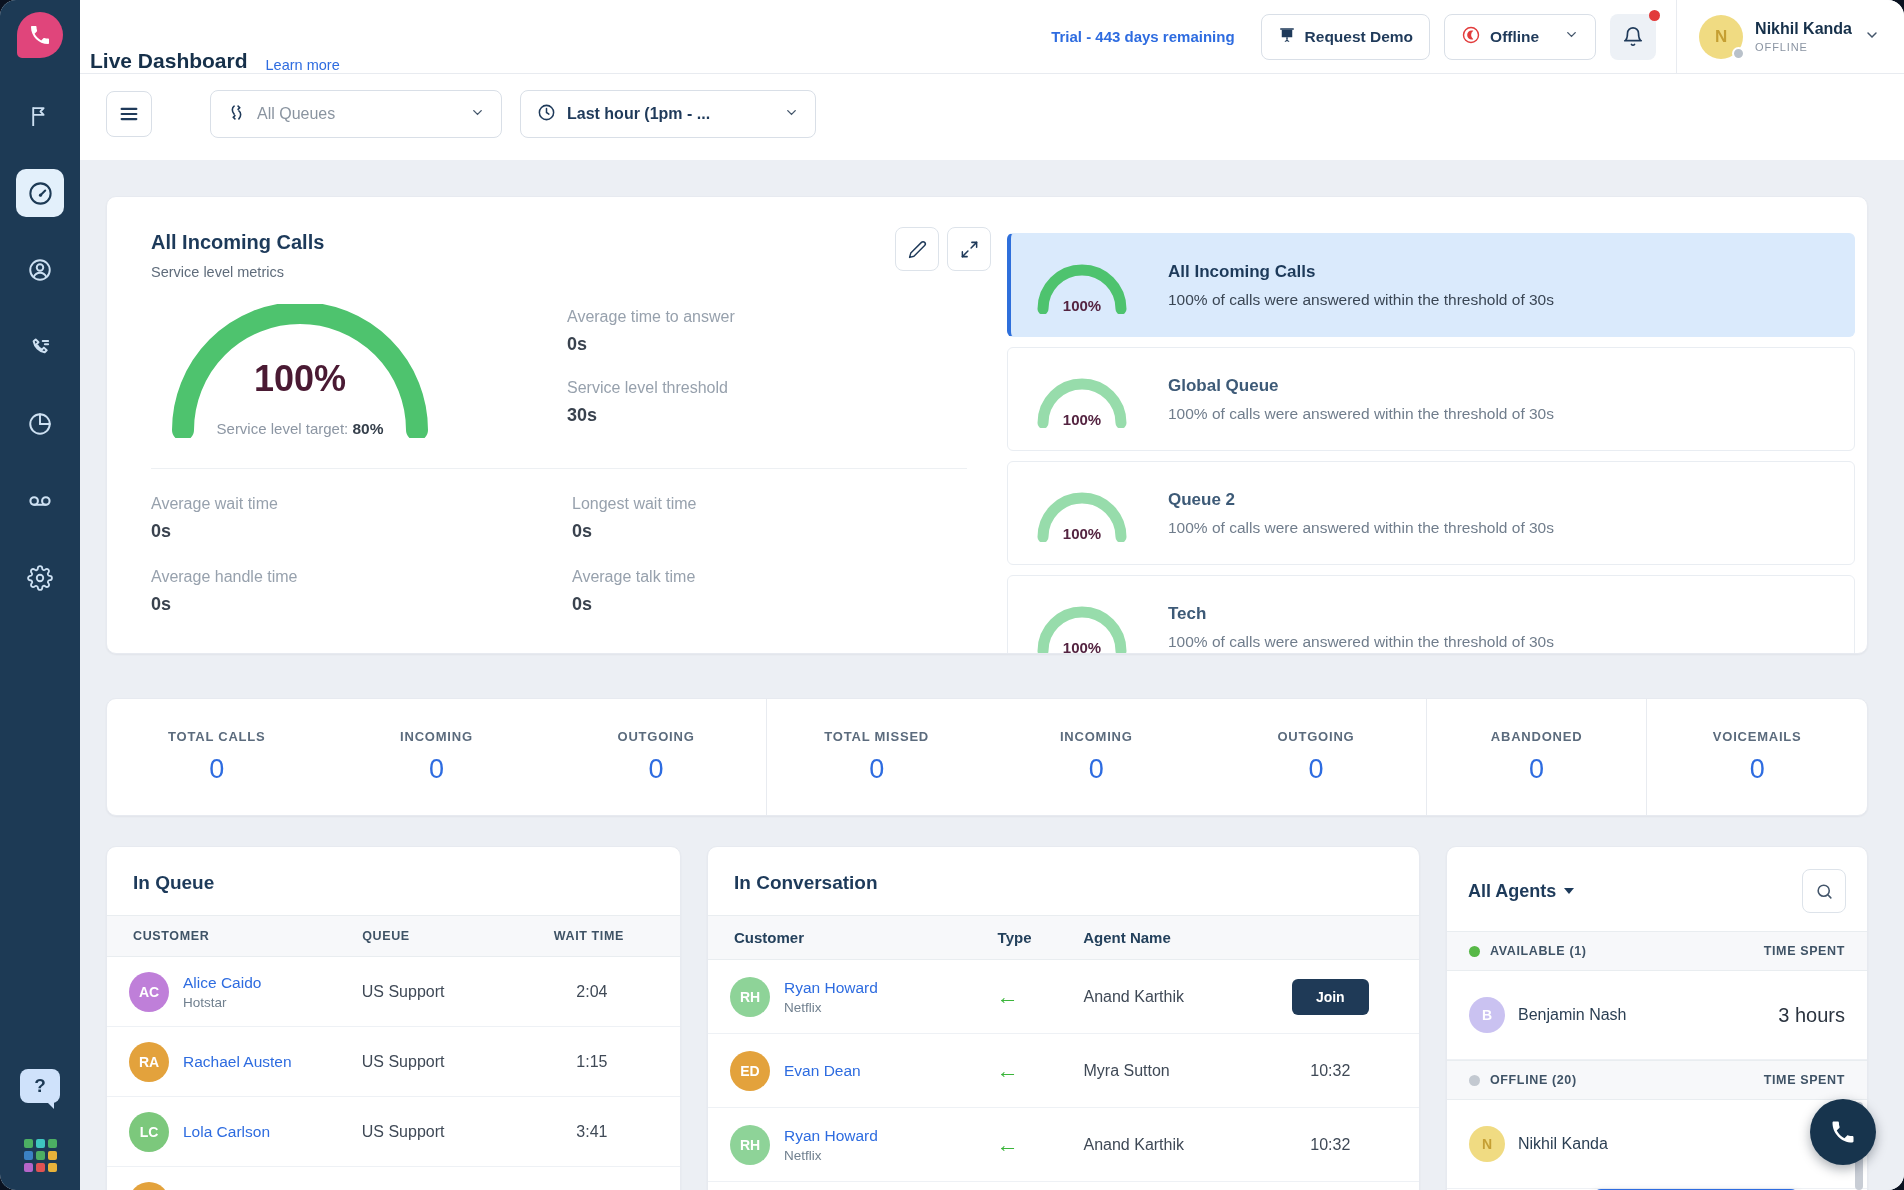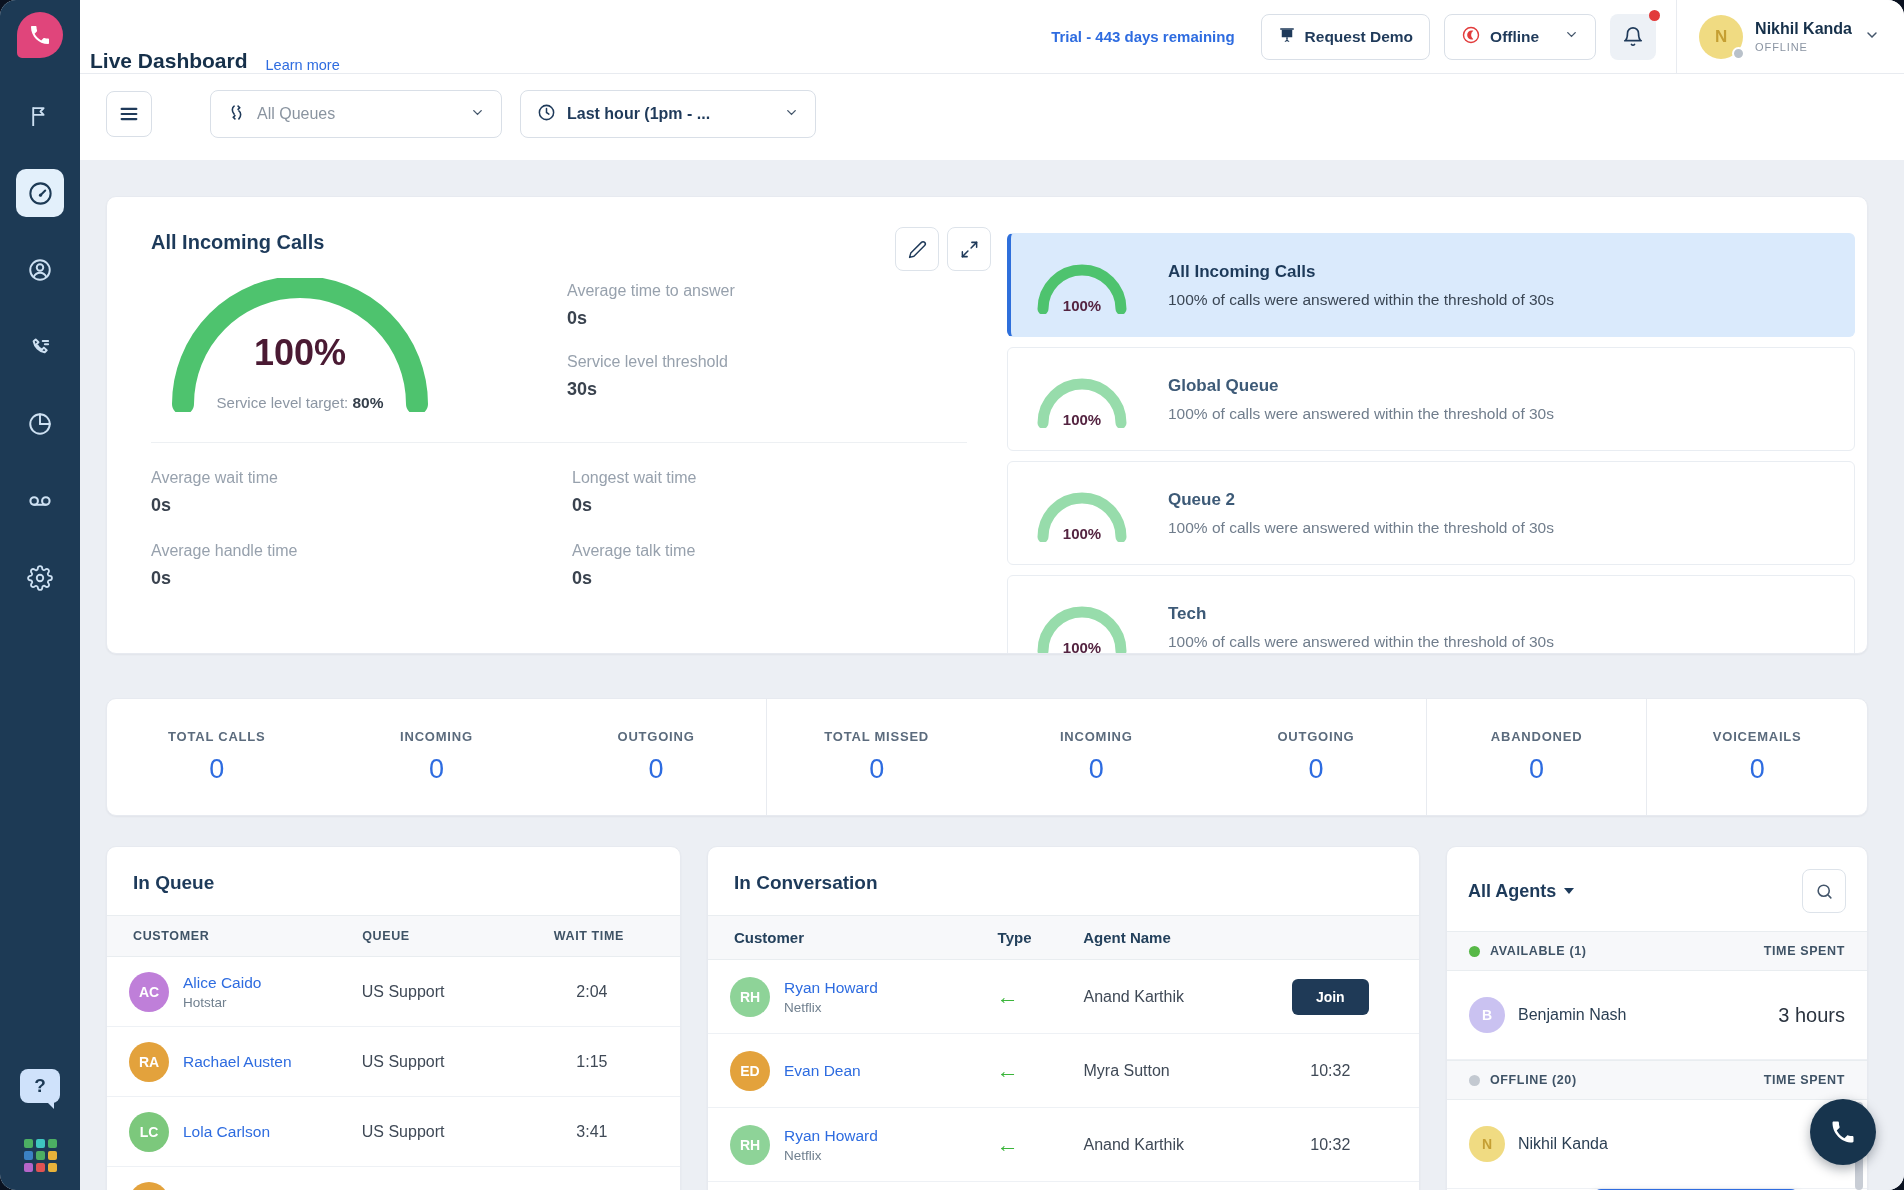--- a/index.html
+++ b/index.html
@@ -337,20 +337,21 @@
             </svg>
         </span>
       </div>
     </div>
 
     <div class="canvas">
 
       <section class="card main-card">
         <div class="card-left">
           <div class="sc-title">All Incoming Calls</div>
+          <div class="sc-sub">Service level metrics</div>
           <div class="sc-actions">
             <button class="icon-btn">
               <svg width="19" height="19" viewBox="0 0 24 24" fill="none" stroke="currentColor" stroke-width="1.8" stroke-linecap="round" stroke-linejoin="round">
                   <path d="M17 3a2.8 2.8 0 1 1 4 4L7.5 20.5 2 22l1.5-5.5L17 3z"></path>
                 </svg>
             </button>
             <button class="icon-btn">
               <svg width="19" height="19" viewBox="0 0 24 24" fill="none" stroke="currentColor" stroke-width="1.9" stroke-linecap="round" stroke-linejoin="round">
                   <polyline points="15 3 21 3 21 9"></polyline>
                   <polyline points="9 21 3 21 3 15"></polyline>

